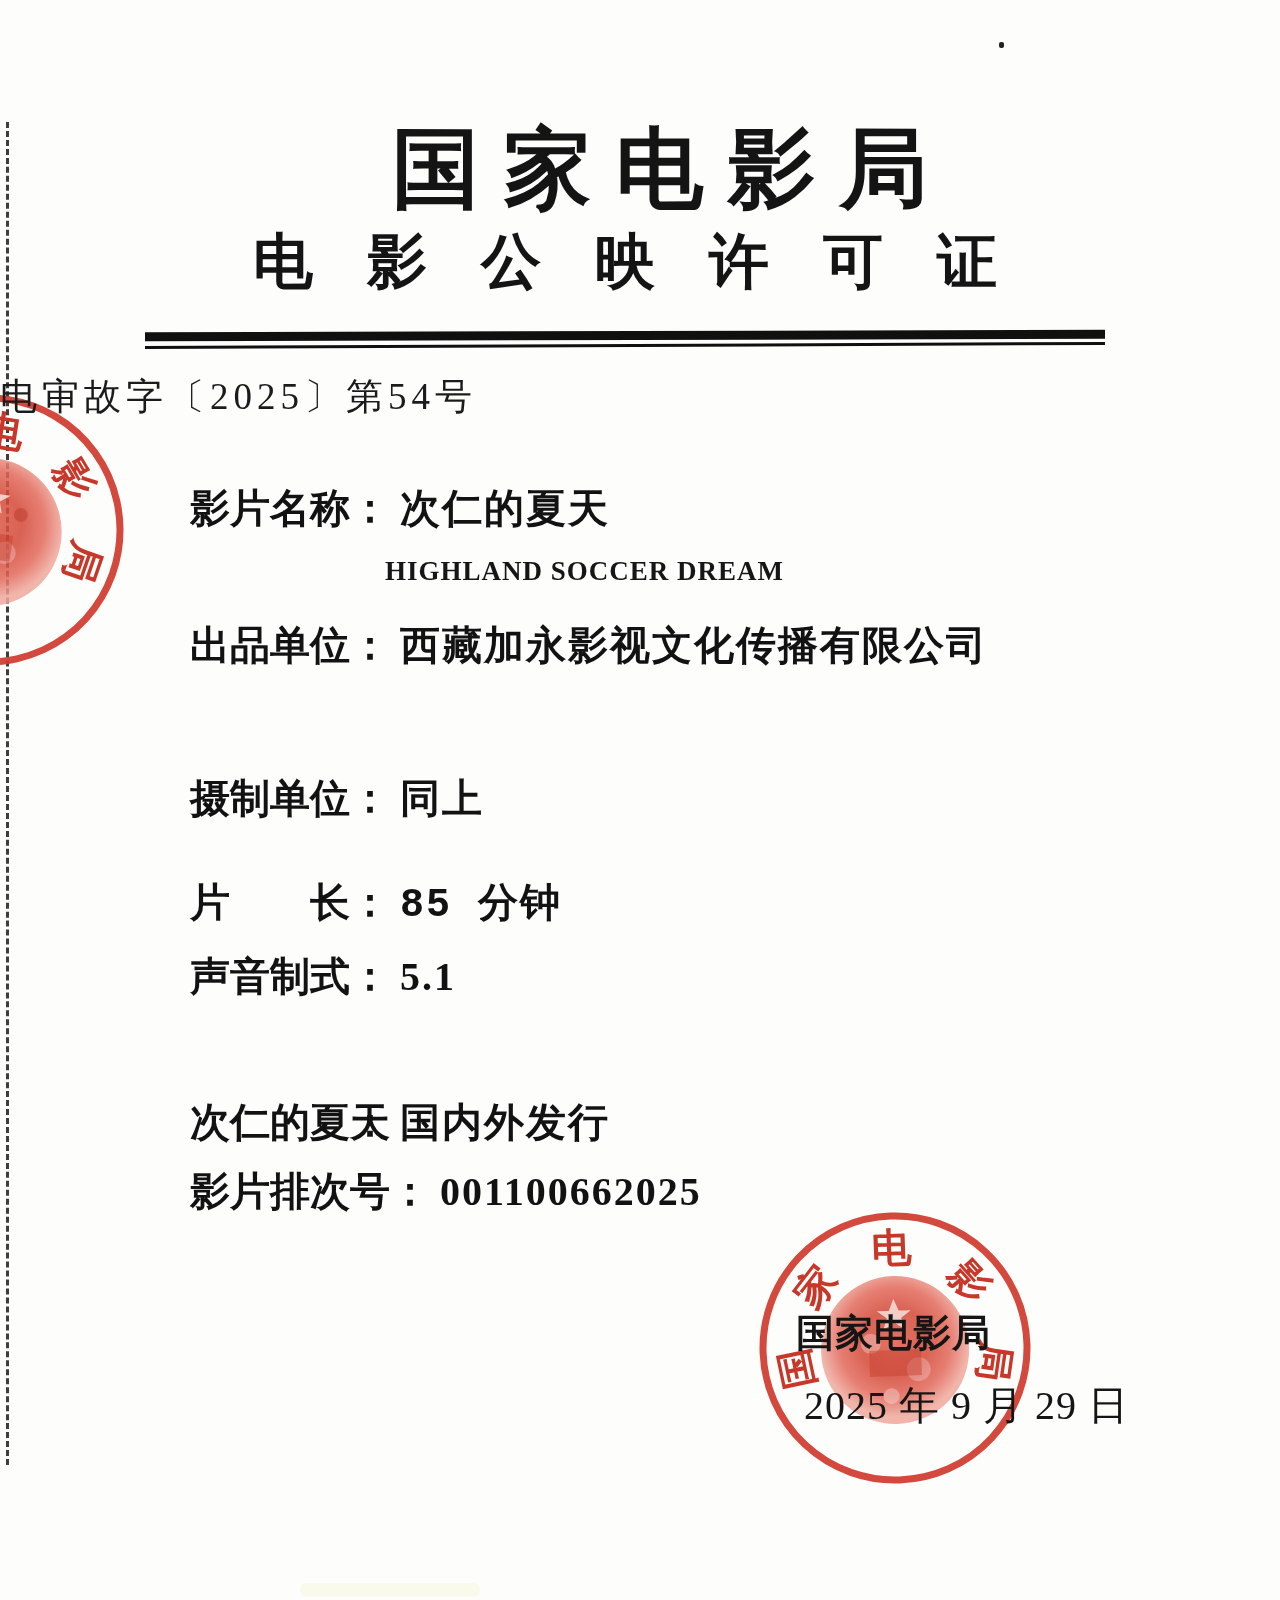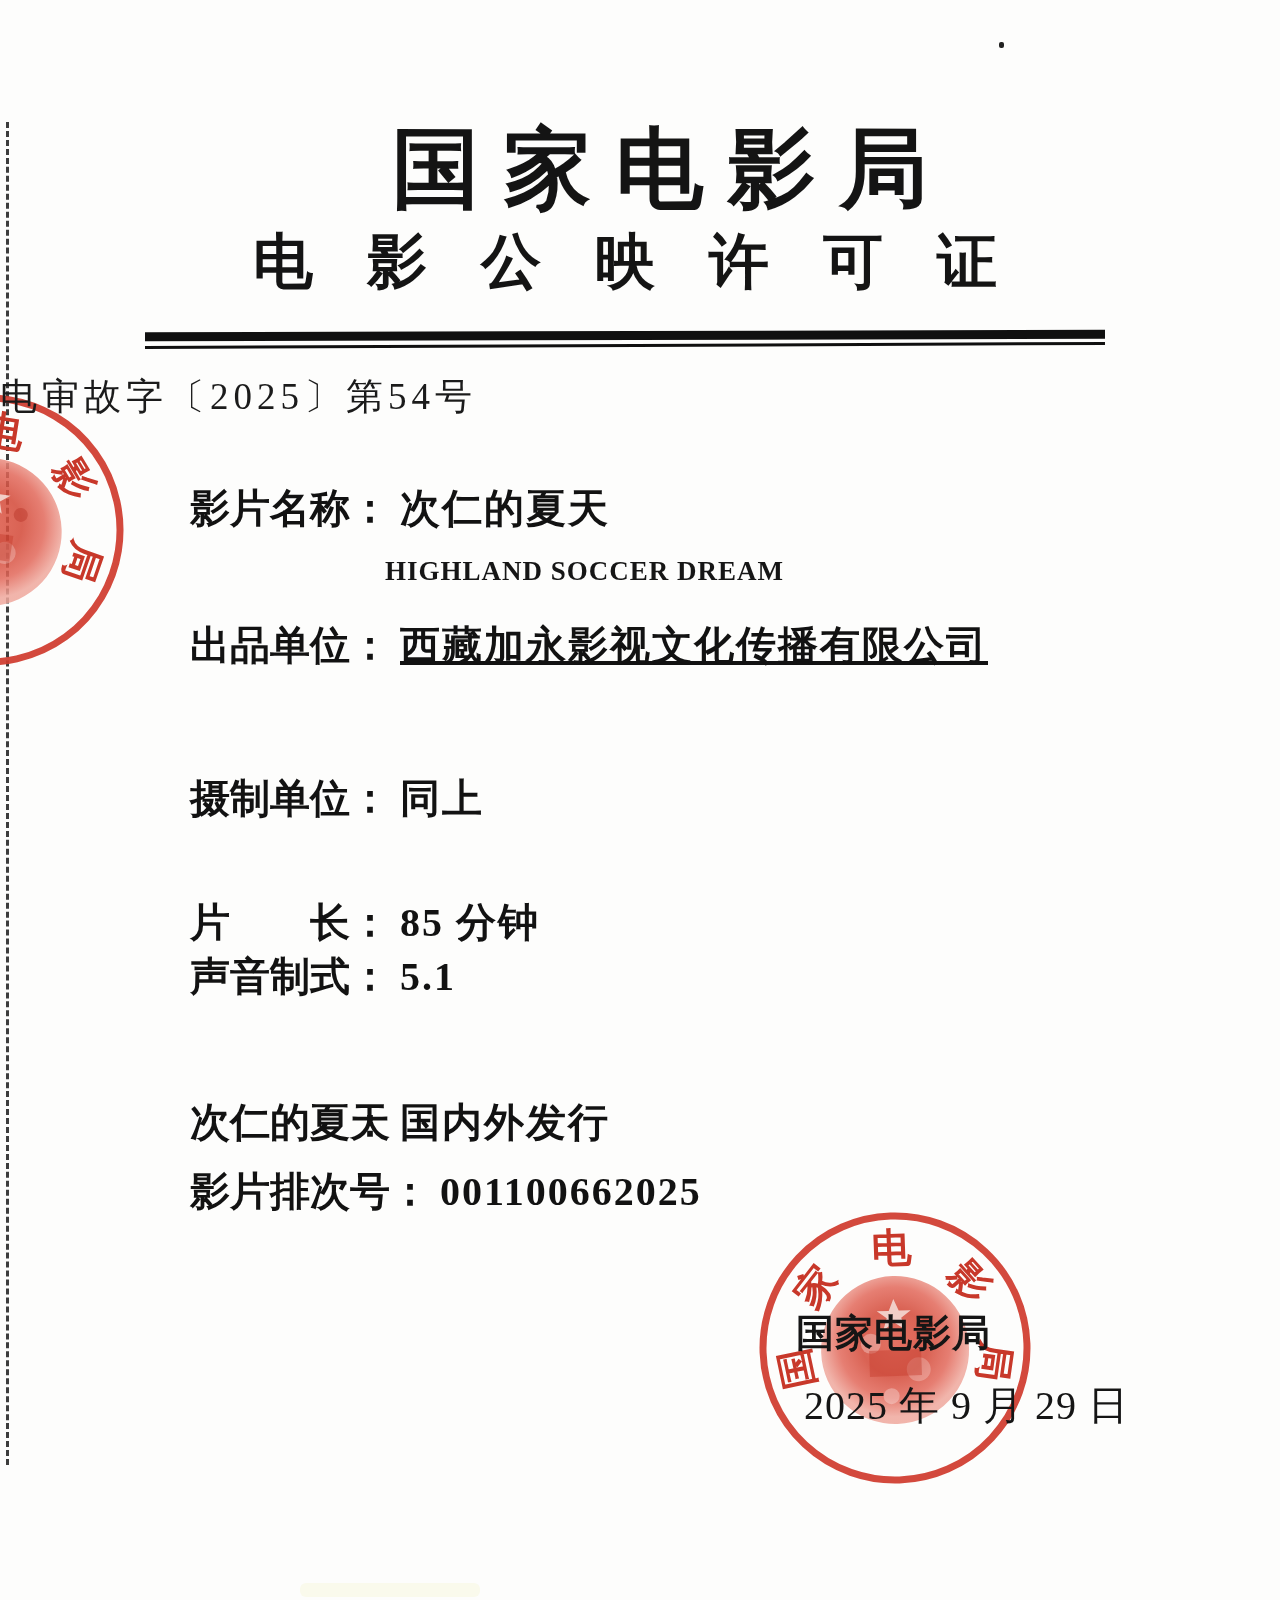--- a/index.html
+++ b/index.html
@@ -41,21 +41,21 @@
   
   .row{
     position:absolute;left:190px;white-space:nowrap;
     font-size:40px;font-weight:bold;color:#121212;
   }
   .flabel{display:inline-block;vertical-align:bottom;}
   .w4{width:160px;text-align:justify;text-align-last:justify;text-justify:inter-character;}
   .w5{width:200px;}
   .colon{display:inline-block;}
   .fvalue{margin-left:10px;letter-spacing:2px;margin-top:8px;}
-  .r0{top:481px;} .r1{top:618px;text-decoration:underline;} .r2{top:771px;} .r3{top:895px;}
+  .r0{top:481px;} .r1{top:618px;} .r2{top:771px;} .r3{top:875px;font-family:Liberation Mono, monospace;}
   .r4{top:949px;} .r5{top:1025px;} .r6{top:1095px;} .r7{top:1164px;}
   .english-title{
     position:absolute;left:385px;top:556px;
     font-size:27px;font-weight:bold;letter-spacing:1px;color:#161616;
     font-family:"Liberation Serif","DejaVu Serif",serif;white-space:nowrap;
   }
   
   .seal{position:absolute;width:300px;height:300px;}
   .seal-br{left:745px;top:1198px;transform:rotate(-2deg);}
   .seal-tl{left:-162px;top:380px;transform:rotate(9deg);}

